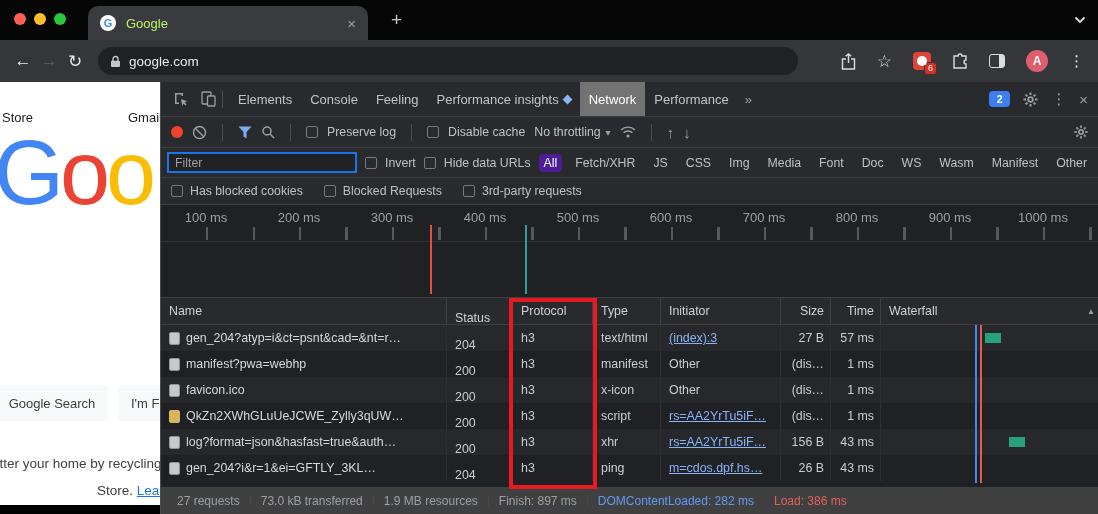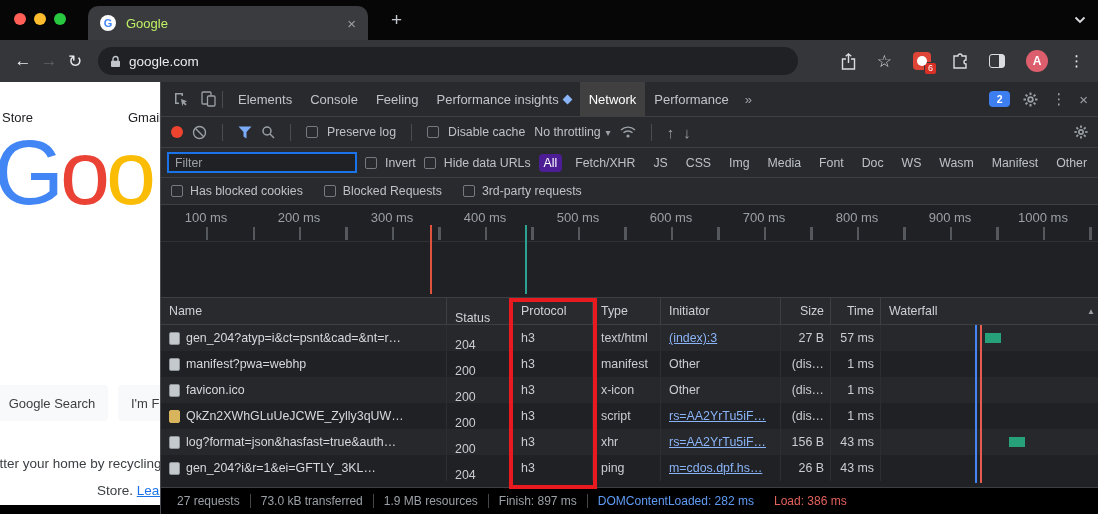--- a/index.html
+++ b/index.html
@@ -49,21 +49,21 @@
   .promo2 .link { color:#1a73e8; }
   .page-strip { position:absolute; left:0; bottom:0; width:160px; height:9px; background:#000; }
 
   
   .devtools { position:absolute; left:160px; top:0; right:0; bottom:0; background:#202124; border-left:1px solid #494c50; display:flex; flex-direction:column; color:#bdc1c6; }
   .dt-sep { width:1px; height:17px; background:#494c50; margin:0 6px; flex:none; }
 
   .dt-tabbar { height:35px; flex:none; background:#292a2d; border-bottom:1px solid #3c4043; display:flex; align-items:center; font-size:13px; }
   .dt-toolicon { margin-left:12px; display:flex; align-items:center; }
   .dt-tab { height:100%; display:flex; align-items:center; padding:0 9px; color:#c0c4c9; white-space:nowrap; gap:5px; }
-  .dt-tab.selected { background:#404040; color:#fff; }
+  .dt-tab.selected { background:#737373; color:#fff; }
   .sparkle { width:7px; height:7px; background:#8ab4f8; transform:rotate(45deg); display:inline-block; }
   .more-tabs { color:#9aa0a6; padding:0 7px; font-size:13px; }
   .dt-tabbar-right { margin-left:auto; display:flex; align-items:center; gap:13px; padding-right:10px; }
   .issues-bubble { min-width:21px; height:16px; background:#3d7ef0; border-radius:4px; color:#fff; font-size:10.5px; font-weight:bold; display:flex; align-items:center; justify-content:center; padding:0 4px; }
   .dt-glyph { color:#9aa0a6; font-size:15px; }
 
   .dt-nettoolbar { height:31px; flex:none; background:#292a2d; border-bottom:1px solid #3c4043; display:flex; align-items:center; padding:0 10px; gap:9px; font-size:12.3px; }
   .record-dot { width:12px; height:12px; border-radius:50%; background:#ee442f; flex:none; }
   .cb { width:12px; height:12px; border:1.4px solid #767a80; border-radius:2px; display:inline-block; flex:none; }
   .cb-label { color:#bdc1c6; white-space:nowrap; }
@@ -107,21 +107,21 @@
   .ficon.script { background:#d8b45c; border-color:#d8b45c; }
   .link { color:#8ab4f8; text-decoration:underline; }
   .sort-tri { margin-left:auto; margin-right:3px; font-size:8px; color:#9aa0a6; }
   .wf-line { position:absolute; top:27px; bottom:4px; width:2px; z-index:2; }
   .wf-line.blue { left:814px; background:#4585f5; }
   .wf-line.redl { left:819px; background:#e55b52; }
   .wf-bar { position:absolute; height:10px; background:#27a17a; z-index:3; }
   .wf-bar.r1 { left:824px; top:35px; width:16px; }
   .wf-bar.r5 { left:848px; top:139px; width:16px; }
 
-  .dt-statusbar { height:27px; flex:none; background:#000000; border-top:1px solid #3c4043; display:flex; align-items:center; font-size:12px; color:#9aa0a6; padding:0 6px; }
+  .dt-statusbar { height:27px; flex:none; background:#404040; border-top:1px solid #3c4043; display:flex; align-items:center; font-size:12px; color:#9aa0a6; padding:0 6px; }
   .sb-item { padding:0 10px; white-space:nowrap; }
   .sb-div { border-right:1px solid #44474a; }
   .sb-dcl { color:#5f9bf5; }
   .sb-load { color:#e3615c; }
 
   .annotation { position:absolute; left:348px; top:216px; width:88px; height:191px; border:4px solid #e8191f; z-index:40; pointer-events:none; }
 
   svg { display:block; }
 </style>
 </head>

